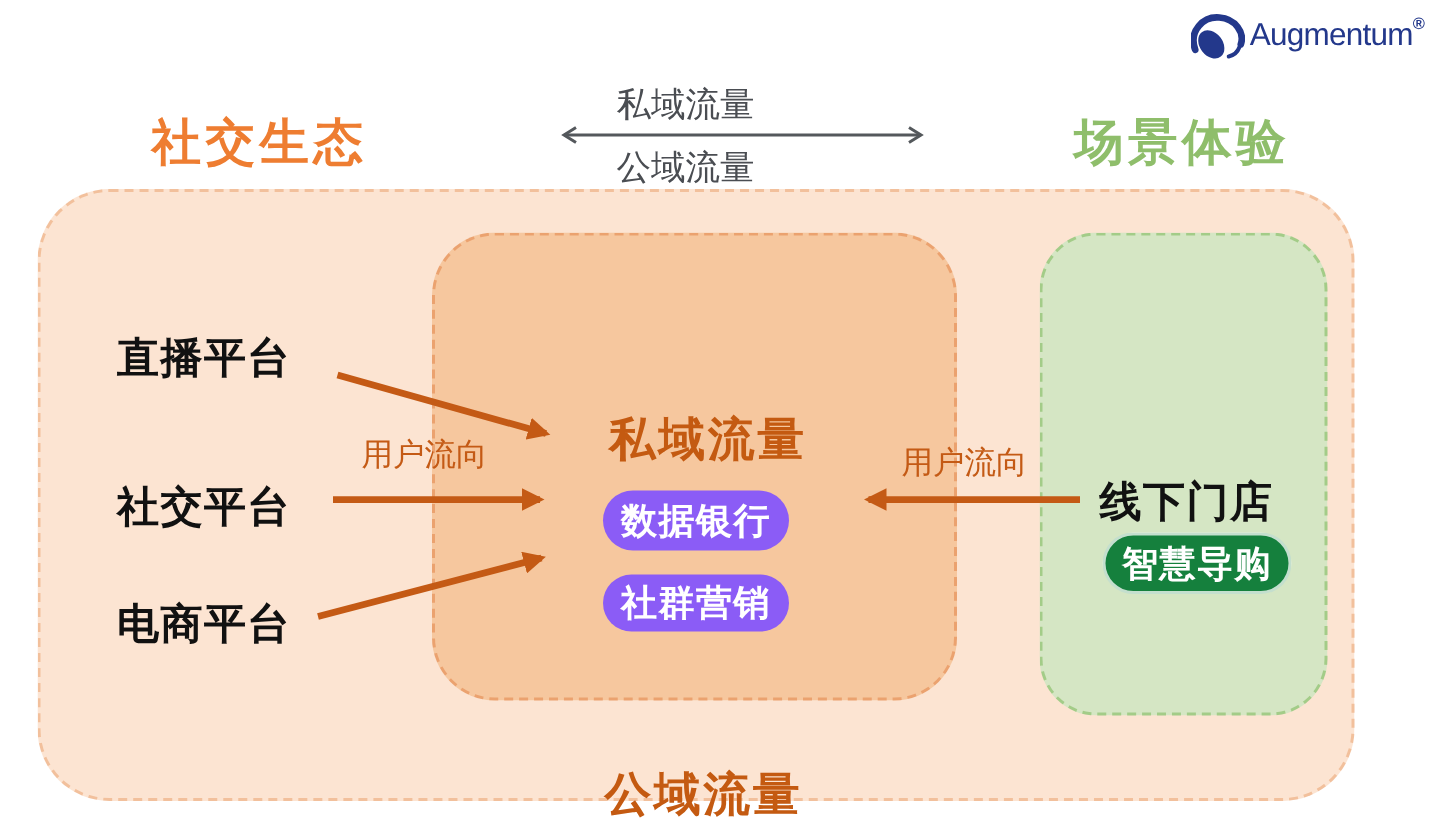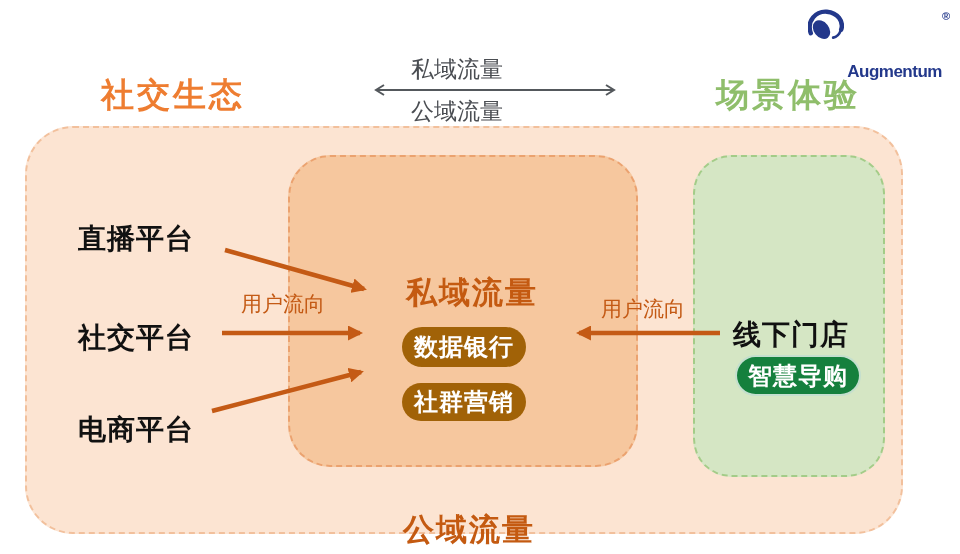--- a/index.html
+++ b/index.html
@@ -23,22 +23,22 @@
   }
   .green-box {
     left:693px; top:155px; width:192px; height:322px;
     background:#d5e6c4; border:2px dashed #a3cc88; border-radius:38px;
   }
 
   
   .logo { top:7px; right:10px; display:flex; align-items:flex-start; }
   .logo-icon { display:block; margin-top:2px; }
   .logo-text {
-    font-size:17px; font-weight:bold; color:#23388b;
-    letter-spacing:-0.5px; line-height:34px; margin-left:3px;margin-top:48px;
+    font-size:21px; font-weight:normal; color:#23388b;
+    letter-spacing:-0.5px; line-height:34px; margin-left:3px;
   }
   .logo-mark { font-size:11px; color:#23388b; font-weight:bold; margin-top:3px; }
 
   
   .fusion { left:368px; top:54px; width:254px; text-align:center; }
   .fusion-label {
     font-size:23px; color:#4a4d52; line-height:30px;
     position:relative; left:-38px;
   }
   .dbl-arrow { display:block; margin:0 auto; }
@@ -67,21 +67,21 @@
     font-size:31px; font-weight:bold; color:#c45a11;
     letter-spacing:2px; line-height:34px;
   }
 
   
   .pill {
     display:flex; align-items:center; justify-content:center;
     font-weight:bold; color:#ffffff; font-size:24px;
     letter-spacing:1px; border-radius:21px;
   }
-  .pill-orange { background:#a16207;text-align:right; }
+  .pill-orange { background:#8b5cf6;text-align:right; }
   .pill-green  { background:#15803d; border:2px solid rgba(255,255,255,0.75); }
 
   .store-title {
     font-size:28px; font-weight:bold; color:#111;
     letter-spacing:1px; line-height:30px;
   }
 </style>
 </head>
 <body>
 
@@ -112,21 +112,21 @@
       <line x1="8" y1="6" x2="246" y2="6" stroke="#54585c" stroke-width="2" marker-start="url(#vhead)" marker-end="url(#vhead)"></line>
     </svg>
     <div class="fusion-label">公域流量</div>
   </div>
 
   <div class="heading heading-social abs">社交生态</div>
   <div class="heading heading-scene abs">场景体验</div>
 
   <div class="platform abs" style="top:224px;">直播平台</div>
   <div class="platform abs" style="top:323px;text-align:right;">社交平台</div>
-  <div class="platform abs" style="top:415px;">电商平台</div>
+  <div class="platform abs" style="top:401px;">电商平台</div>
 
   <svg class="arrows abs" width="960" height="554" viewBox="0 0 960 554">
     <defs>
       <marker id="ahead" markerUnits="userSpaceOnUse" markerWidth="16" markerHeight="15" viewBox="0 0 16 15" refX="12" refY="7.5" orient="auto">
         <path d="M0 0 L15 7.5 L0 15 Z" fill="#c45a15"></path>
       </marker>
     </defs>
     <line class="flow" x1="225" y1="250" x2="364" y2="289"></line>
     <line class="flow" x1="222" y1="333" x2="360" y2="333"></line>
     <line class="flow" x1="212" y1="411" x2="361" y2="372"></line>

